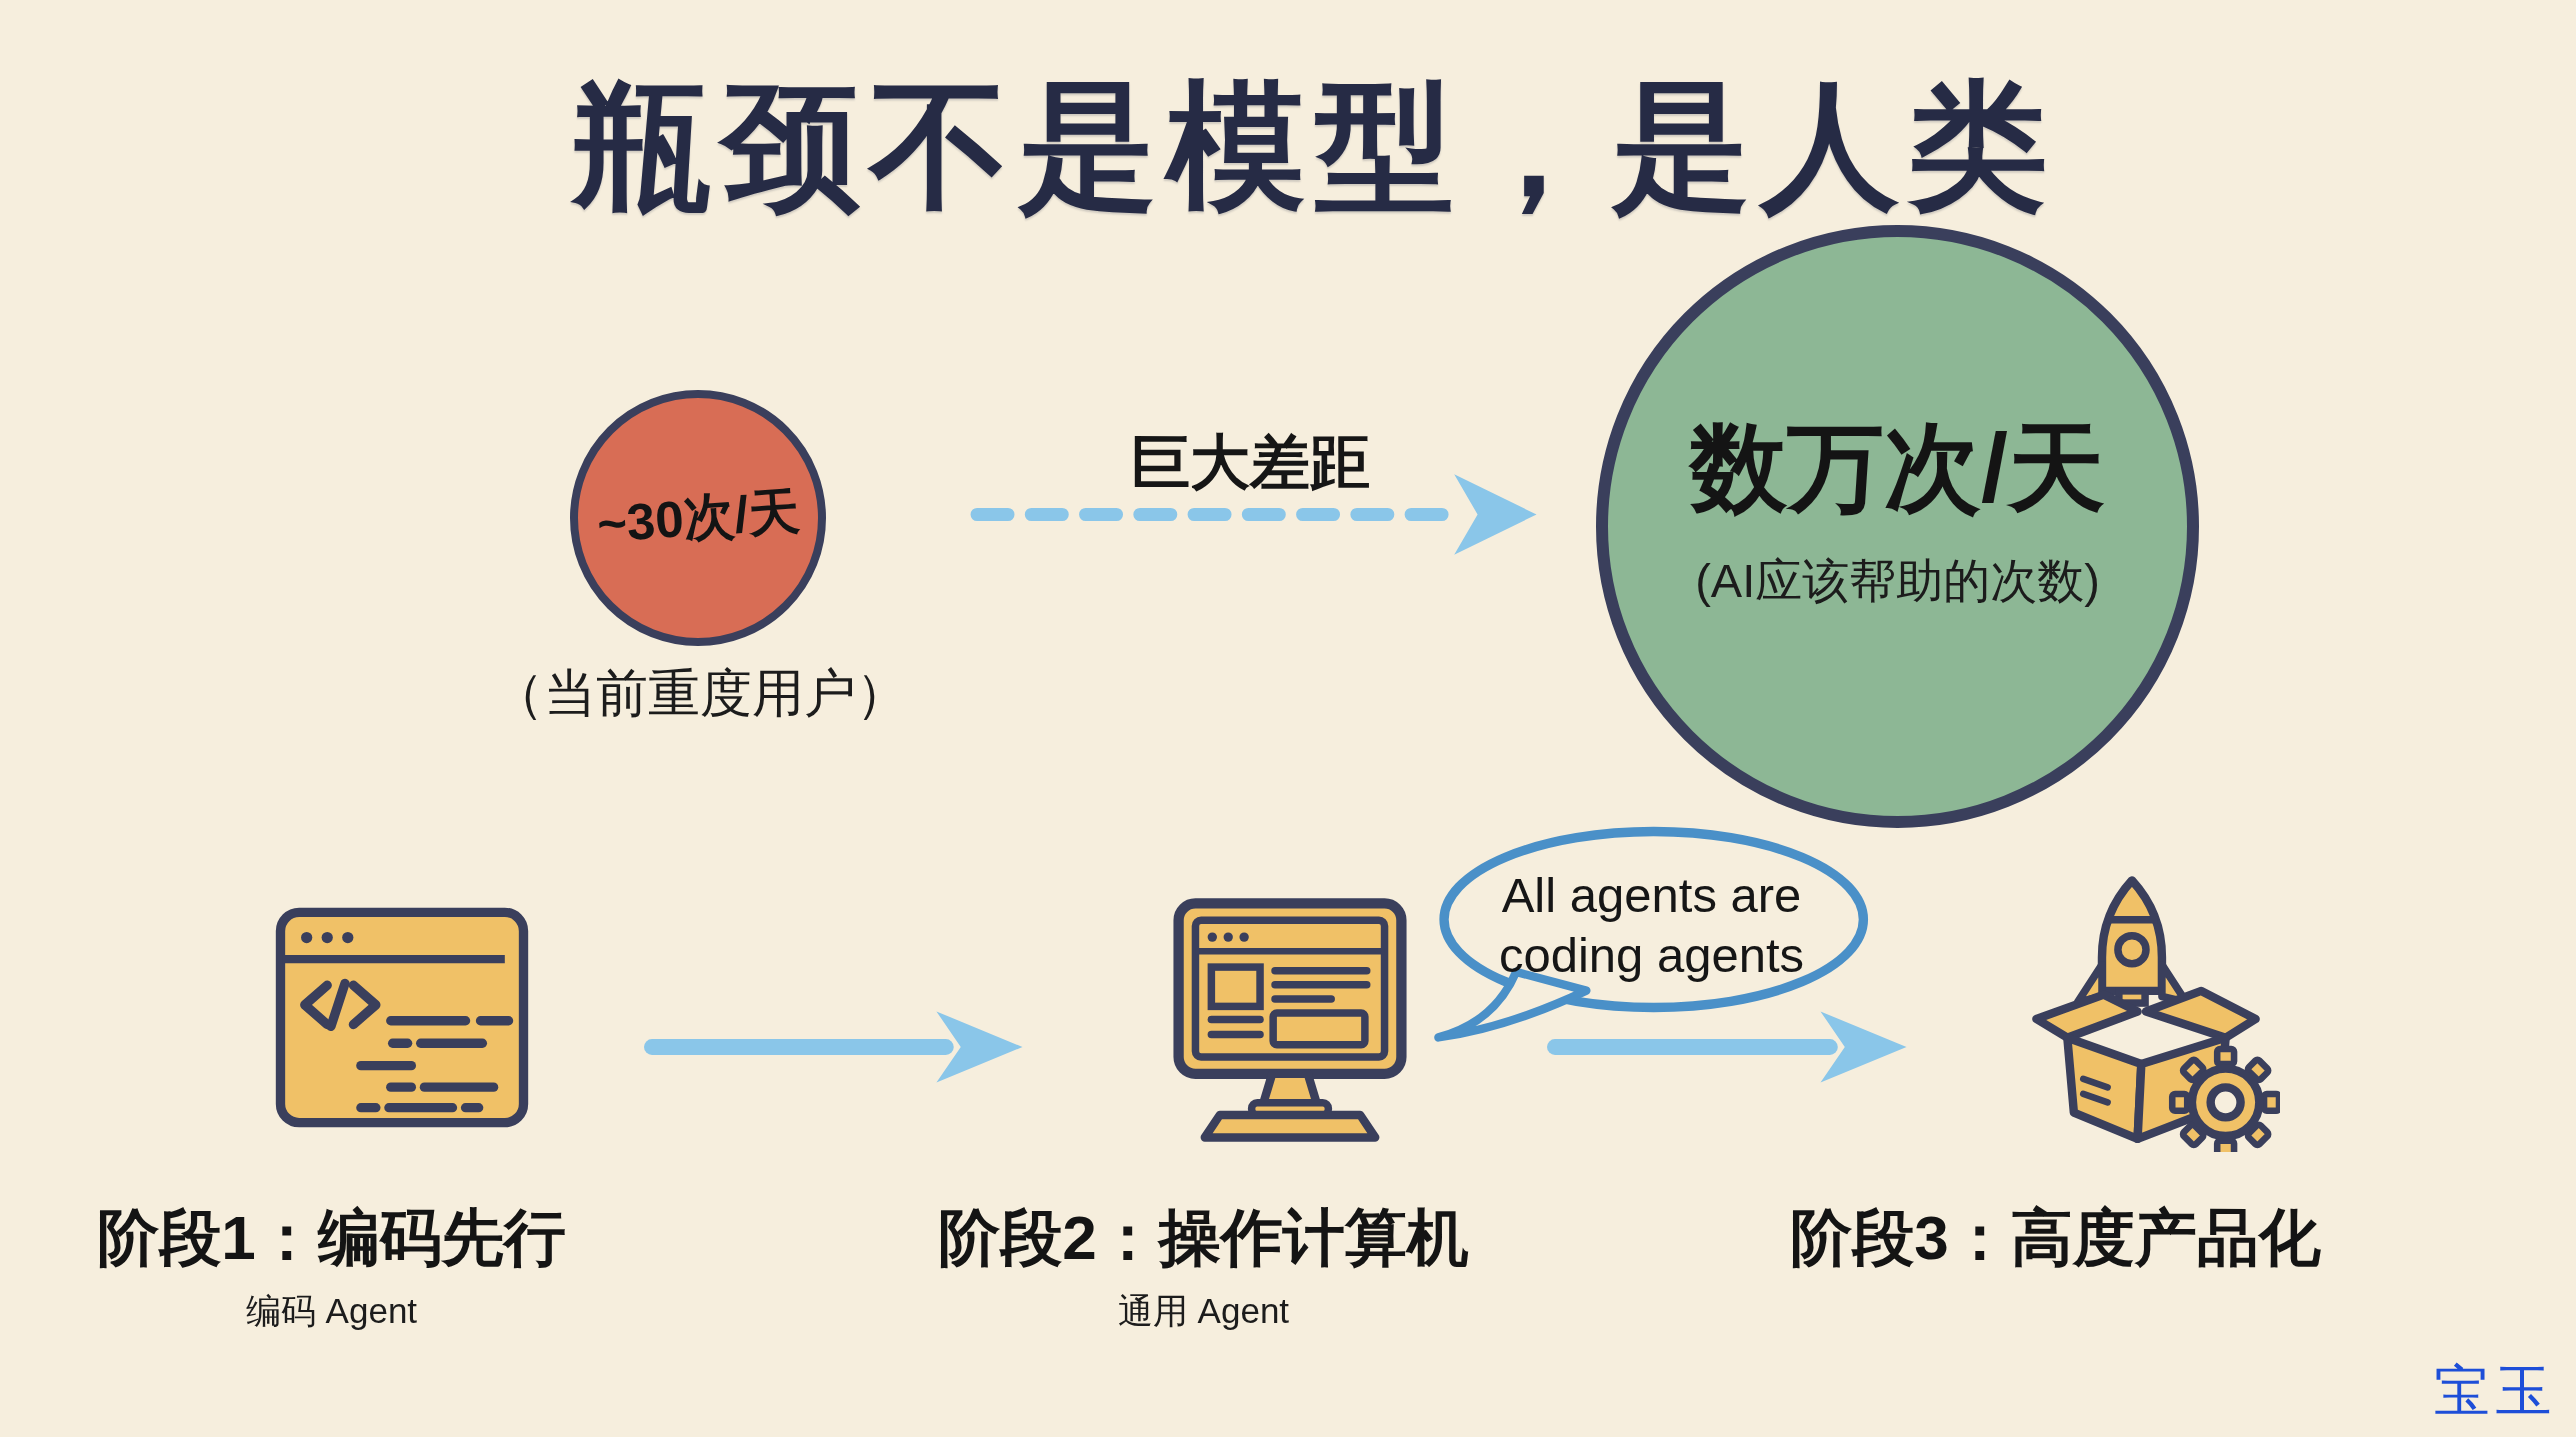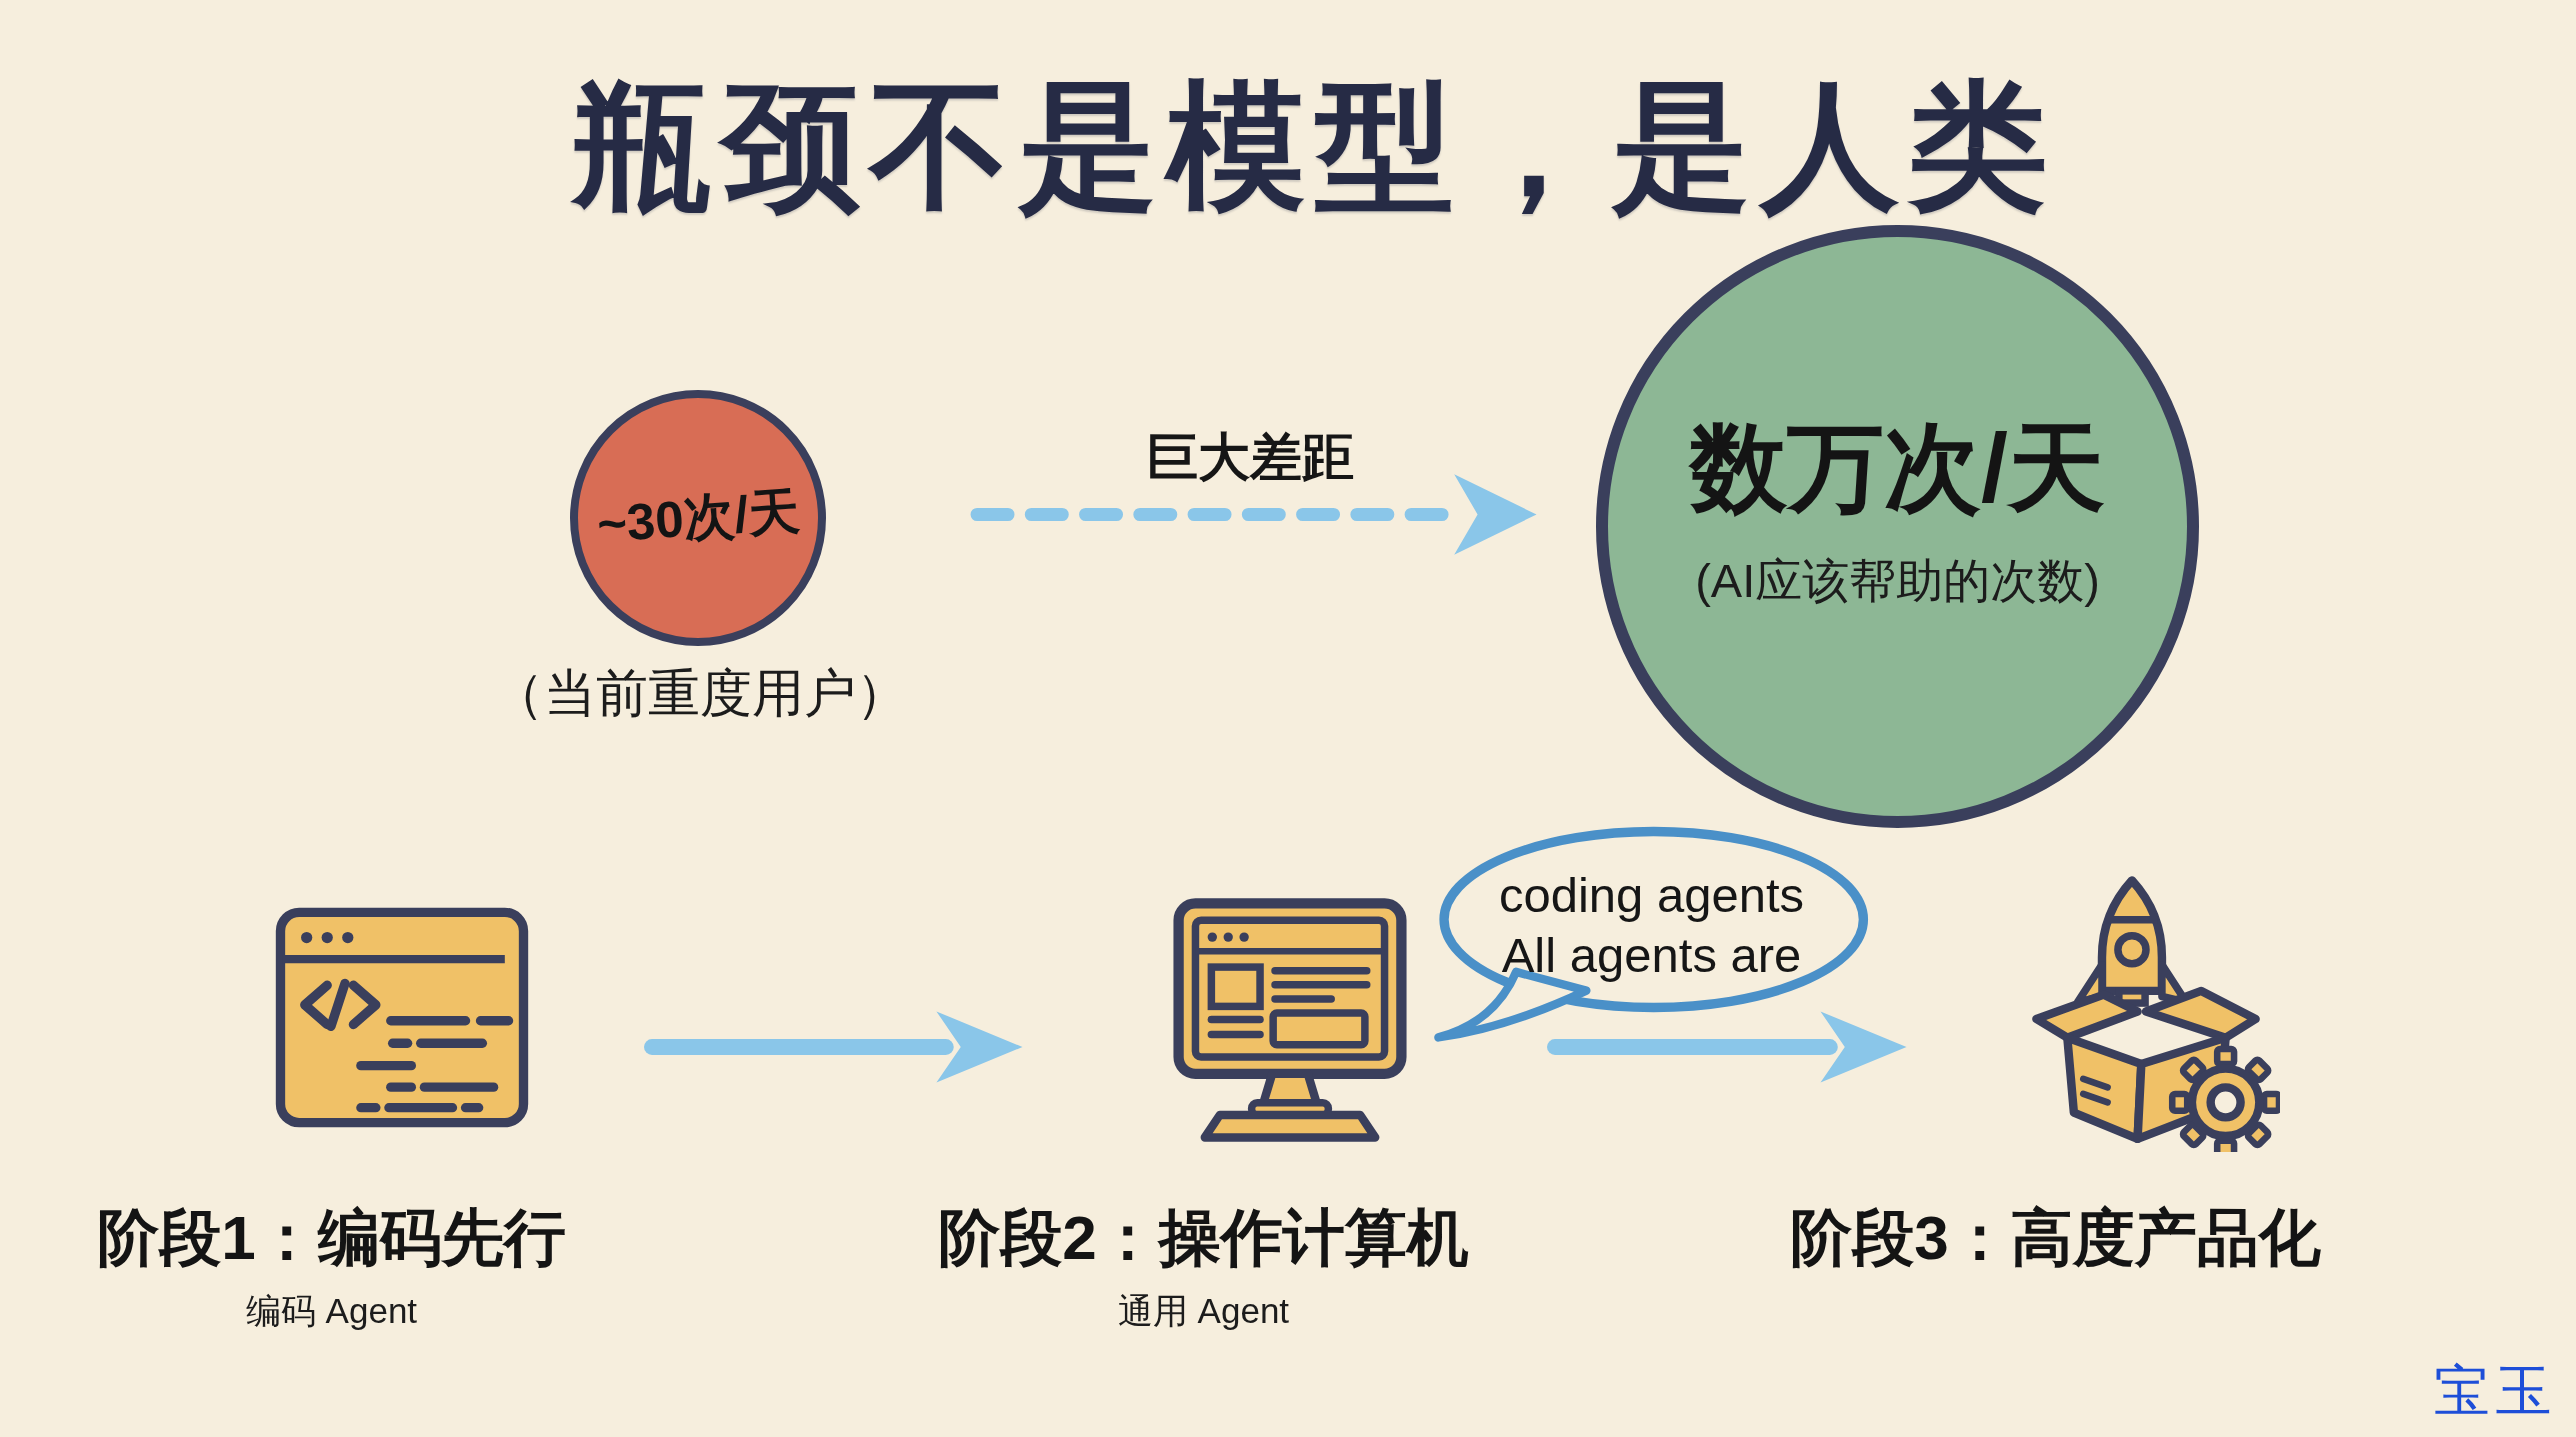--- a/index.html
+++ b/index.html
@@ -64,21 +64,21 @@
   .circle-target .sub{
     font-size:47px;font-weight:400;color:#1c1c1c;
     margin-top:15px;
     white-space:nowrap;
   }
 
   
   .gap-label{
     left:1016px;top:423px;width:468px;
     text-align:center;
-    font-size:52px;font-weight:700;color:#161616;
+    font-size:60px;font-weight:700;color:#161616;
     white-space:nowrap;
   }
 
   
   .stage-title{
     top:1196px;width:599px;
     text-align:center;
     font-size:62px;font-weight:700;color:#141414;
     white-space:nowrap;
   }
@@ -184,22 +184,22 @@
     <rect x="87" y="222" width="82" height="13" rx="6" fill="#f0c167" stroke="#3a3f5c" stroke-width="8"></rect>
     <path d="M53,235 L203,235 L219,259 L37,259 Z" fill="#f0c167" stroke="#3a3f5c" stroke-width="9" stroke-linejoin="round"></path>
   </svg>
 
   <div class="abs" style="left:1427px;top:824px;width:445px;height:234px;">
     <svg width="445" height="234" viewBox="0 0 475 250">
       <ellipse cx="242" cy="102" rx="224" ry="94" fill="#f6eedd" stroke="#4a90c8" stroke-width="10"></ellipse>
       <path d="M95,158 Q72,212 12,228 Q85,218 170,178 Z" fill="#f6eedd" stroke="#4a90c8" stroke-width="9" stroke-linejoin="round"></path>
     </svg>
     <div class="abs bubble-text">
+      <div>All agents are</div>
       <div>coding agents</div>
-      <div>All agents are</div>
     </div>
   </div>
 
   <svg class="abs" style="left:1540px;top:1000px;" width="374" height="94" viewBox="0 0 400 100">
     <line x1="16" y1="50" x2="310" y2="50" stroke="#8ac6e9" stroke-width="17" stroke-linecap="round"></line>
     <path d="M300,12 L392,50 L300,88 L326,50 Z" fill="#8ac6e9"></path>
   </svg>
 
   <svg class="abs" style="left:2027px;top:871px;" width="253" height="281" viewBox="0 0 270 300">
     <path d="M112,10 C134,34 144,62 144,92 L144,128 L80,128 L80,92 C80,62 90,34 112,10 Z" fill="#f0c167" stroke="#3a3f5c" stroke-width="9" stroke-linejoin="round"></path>

